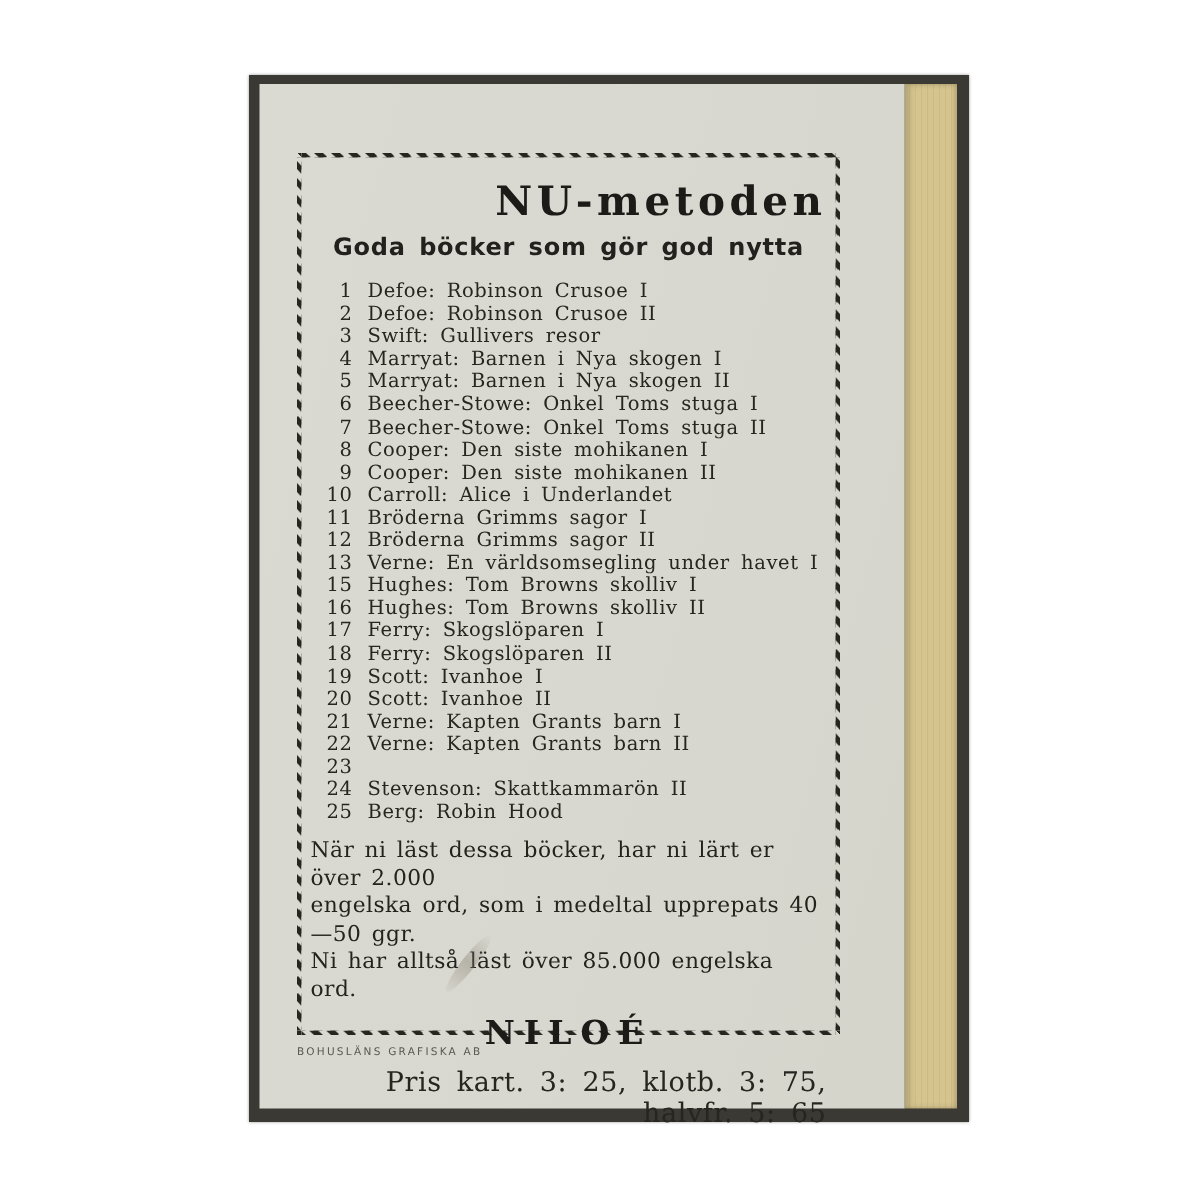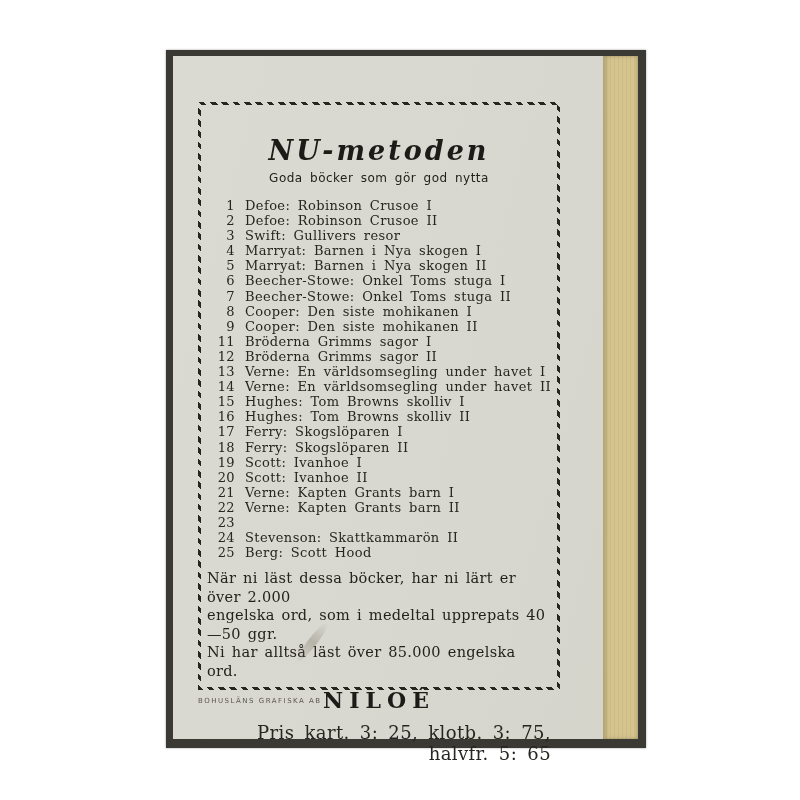--- a/index.html
+++ b/index.html
@@ -36,34 +36,33 @@
   .border-box {
     position: absolute;
     left: 25px; top: 46px;
     width: 362px; height: 588px;
     border: 3px solid #26251f;
     border-image: repeating-linear-gradient(45deg, #26251f 0 4px, rgba(0,0,0,0) 4px 8px) 3 round;
     padding: 10px 6px 0 6px;
     color: #26251f;
   }
   .title {
-    margin-top: 20px;
-    text-align: center;
+    margin-top: 4px;
+    text-align: right;
     font-size: 27px;
     font-weight: bold;
     letter-spacing: 3px;
     color: #1c1b18;
-    font-style: italic;
   }
   .subtitle {
     margin-top: 5px;
     text-align: center;
     font-family: "DejaVu Sans", sans-serif;
-    font-size: 12px;
-    font-weight: normal;
+    font-size: 16px;
+    font-weight: bold;
     letter-spacing: .5px;
     word-spacing: 3px;
     color: #22211d;
   }
   .book-list {
     margin-top: 13px;
     list-style: none;
     font-size: 13px;
     line-height: 15.1px;
     word-spacing: 3px;
@@ -168,40 +167,40 @@
   <li>
     <span class="num">8</span>
     <span class="book-title">Cooper: Den siste mohikanen I</span>
   </li>
 
   <li>
     <span class="num">9</span>
     <span class="book-title">Cooper: Den siste mohikanen II</span>
   </li>
 
+  <li>
+    <span class="num">10</span>
+    <span class="book-title">Carroll: Alice i Underlandet</span>
+  </li>
 
   <li>
     <span class="num">11</span>
     <span class="book-title">Bröderna Grimms sagor I</span>
   </li>
 
   <li>
     <span class="num">12</span>
     <span class="book-title">Bröderna Grimms sagor II</span>
   </li>
 
   <li>
     <span class="num">13</span>
     <span class="book-title">Verne: En världsomsegling under havet I</span>
   </li>
 
-  <li>
-    <span class="num">14</span>
-    <span class="book-title">Verne: En världsomsegling under havet II</span>
-  </li>
 
   <li>
     <span class="num">15</span>
     <span class="book-title">Hughes: Tom Browns skolliv I</span>
   </li>
 
   <li>
     <span class="num">16</span>
     <span class="book-title">Hughes: Tom Browns skolliv II</span>
   </li>
@@ -240,21 +239,21 @@
     <span class="num">23</span>
   </li>
 
   <li>
     <span class="num">24</span>
     <span class="book-title">Stevenson: Skattkammarön II</span>
   </li>
 
   <li>
     <span class="num">25</span>
-    <span class="book-title">Berg: Scott Hood</span>
+    <span class="book-title">Berg: Robin Hood</span>
   </li>
 </ol>
 
       <div class="summary">
         <div>När ni läst dessa böcker, har ni lärt er över 2.000</div>
         <div>engelska ord, som i medeltal upprepats 40—50 ggr.</div>
         <div>Ni har alltså läst över 85.000 engelska ord.</div>
       </div>
 
       <div class="publisher-name">NILOÉ</div>

